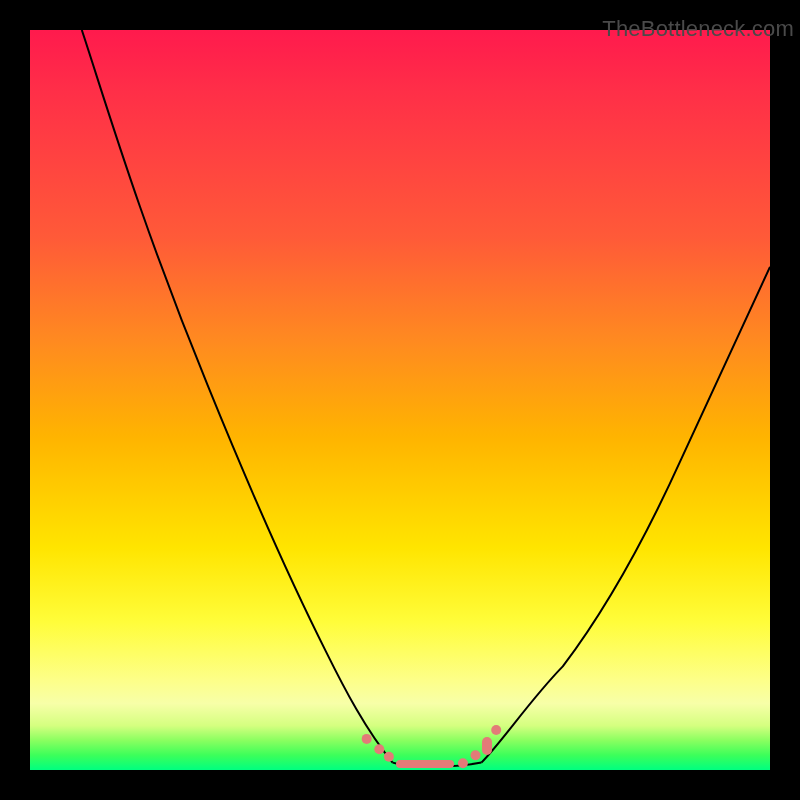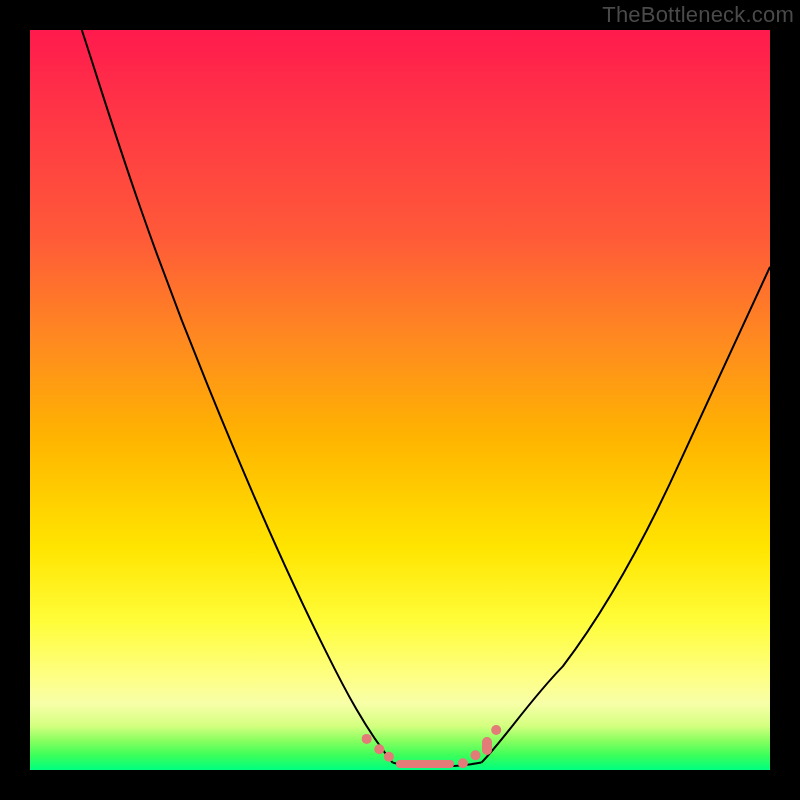--- a/index.html
+++ b/index.html
@@ -36,21 +36,21 @@
       #fdff8a 88%,
       #f7ffa8 91%,
       #d5ff80 94%,
       #8aff60 96%,
       #3cff5a 98%,
       #00ff80 100%
     );
   }
   .watermark {
     position: absolute;
-    top: 2px;
+    top: 16px;
     right: 6px;
     color: #4a4a4a;
     font-size: 22px;
     font-weight: 500;
     letter-spacing: 0.2px;
     pointer-events: none;
   }
   svg.curve {
     position: absolute;
     left: 0;

